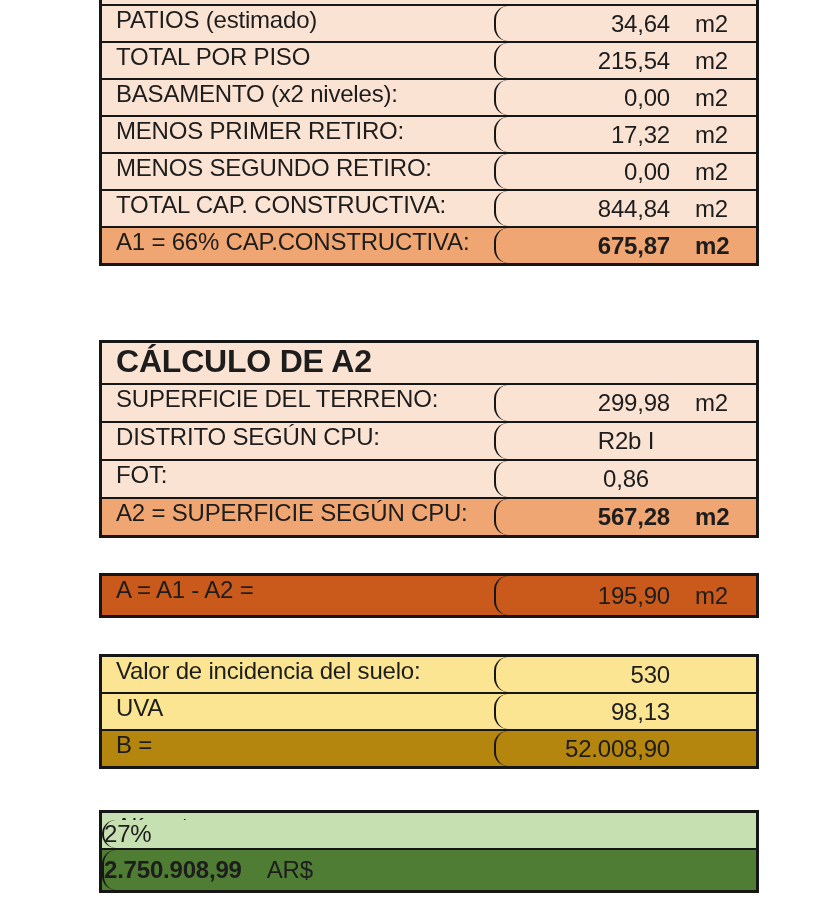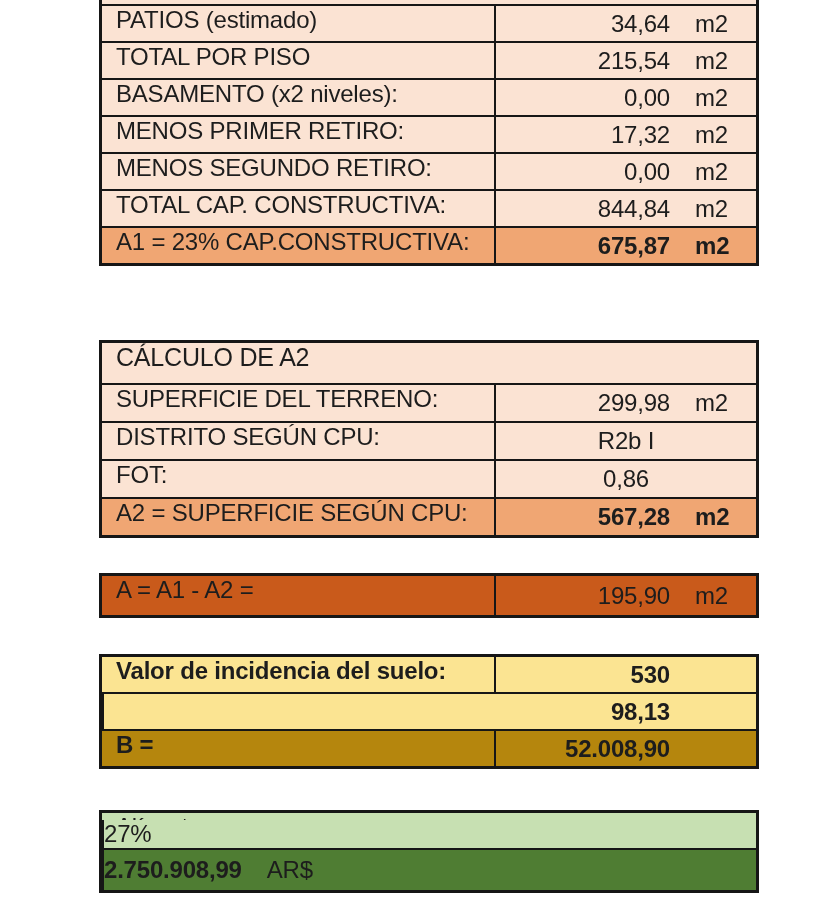--- a/index.html
+++ b/index.html
@@ -24,45 +24,46 @@
   #sec-base{top:810px;}
 
   .row{
     display:flex;align-items:flex-start;
     height:35px;
     border-top:2px solid var(--border,#161616);
     font-size:24px;letter-spacing:-0.2px;
   }
   .tbl .row:first-child{border-top:none;}
   .row.partial{height:4px;}
-  .row.header{height:40px;font-weight:normal;font-size:25px;}
+  .row.header{height:40px;font-weight:bold;font-size:32px;}
   #sec-a2 .row{height:36px;}
   #sec-a2 .row.header{height:40px;}
   #sec-a .row{height:39px;}
   #sec-base .row.v-dark-green{height:40px;}
 
   .label{
     width:392px;box-sizing:border-box;
     padding-left:14px;
     white-space:nowrap;overflow:hidden;
   }
   .row.header .label{width:auto;flex:1;}
   .val{
     flex:1;height:100%;display:flex;align-items:center;
     border-left:2px solid var(--border,#161616);
     box-sizing:border-box;
+    border-radius:14px;
   }
   .val.center{justify-content:center;}
   .num{flex:1;text-align:right;white-space:nowrap;}
   .unit{width:86px;box-sizing:border-box;padding-left:25px;text-align:left;white-space:nowrap;}
   .b{font-weight:bold;}
 
   
   #sec-capacidad .row, #sec-a2 .row{background:var(--peach,#fbe3d3);}
-  #sec-b .row{background:var(--yellow,#fbe492);font-weight:bold;}
+  #sec-b .row{background:var(--yellow,#fbe492);}
   #sec-base .row{background:var(--green,#c7e0b2);flex-direction:column;}
   #sec-a .row{background:var(--dark_orange,#c95a1b);}
   
   .row.v-highlight{background:var(--orange,#f0a673) !important;}
   .row.v-dark-gold{background:var(--gold,#b5860d) !important;}
   .row.v-dark-green{background:var(--dark_green,#4f7d33) !important;}
 </style>
 </head>
 <body>
 
@@ -104,21 +105,21 @@
       </div>
     </div>
     <div class="row">
       <div class="label">TOTAL CAP. CONSTRUCTIVA:</div>
       <div class="val">
         <span class="num">844,84</span>
         <span class="unit">m2</span>
       </div>
     </div>
     <div class="row v-highlight">
-      <div class="label">A1 = 23% CAP.CONSTRUCTIVA:</div>
+      <div class="label">A1 = 66% CAP.CONSTRUCTIVA:</div>
       <div class="val">
         <span class="num b">675,87</span>
         <span class="unit b">m2</span>
       </div>
     </div>
   </div>
 <div class="tbl" id="sec-a2">
     <div class="row header">
       <div class="label">CÁLCULO DE A2</div>
     </div>
@@ -160,20 +161,21 @@
   </div>
 <div class="tbl" id="sec-b">
     <div class="row">
       <div class="label">Valor de incidencia del suelo:</div>
       <div class="val">
         <span class="num">530</span>
         <span class="unit"></span>
       </div>
     </div>
     <div class="row">
+      <div class="label">UVA</div>
       <div class="val">
         <span class="num">98,13</span>
         <span class="unit"></span>
       </div>
     </div>
     <div class="row v-dark-gold">
       <div class="label">B =</div>
       <div class="val">
         <span class="num">52.008,90</span>
         <span class="unit"></span>

